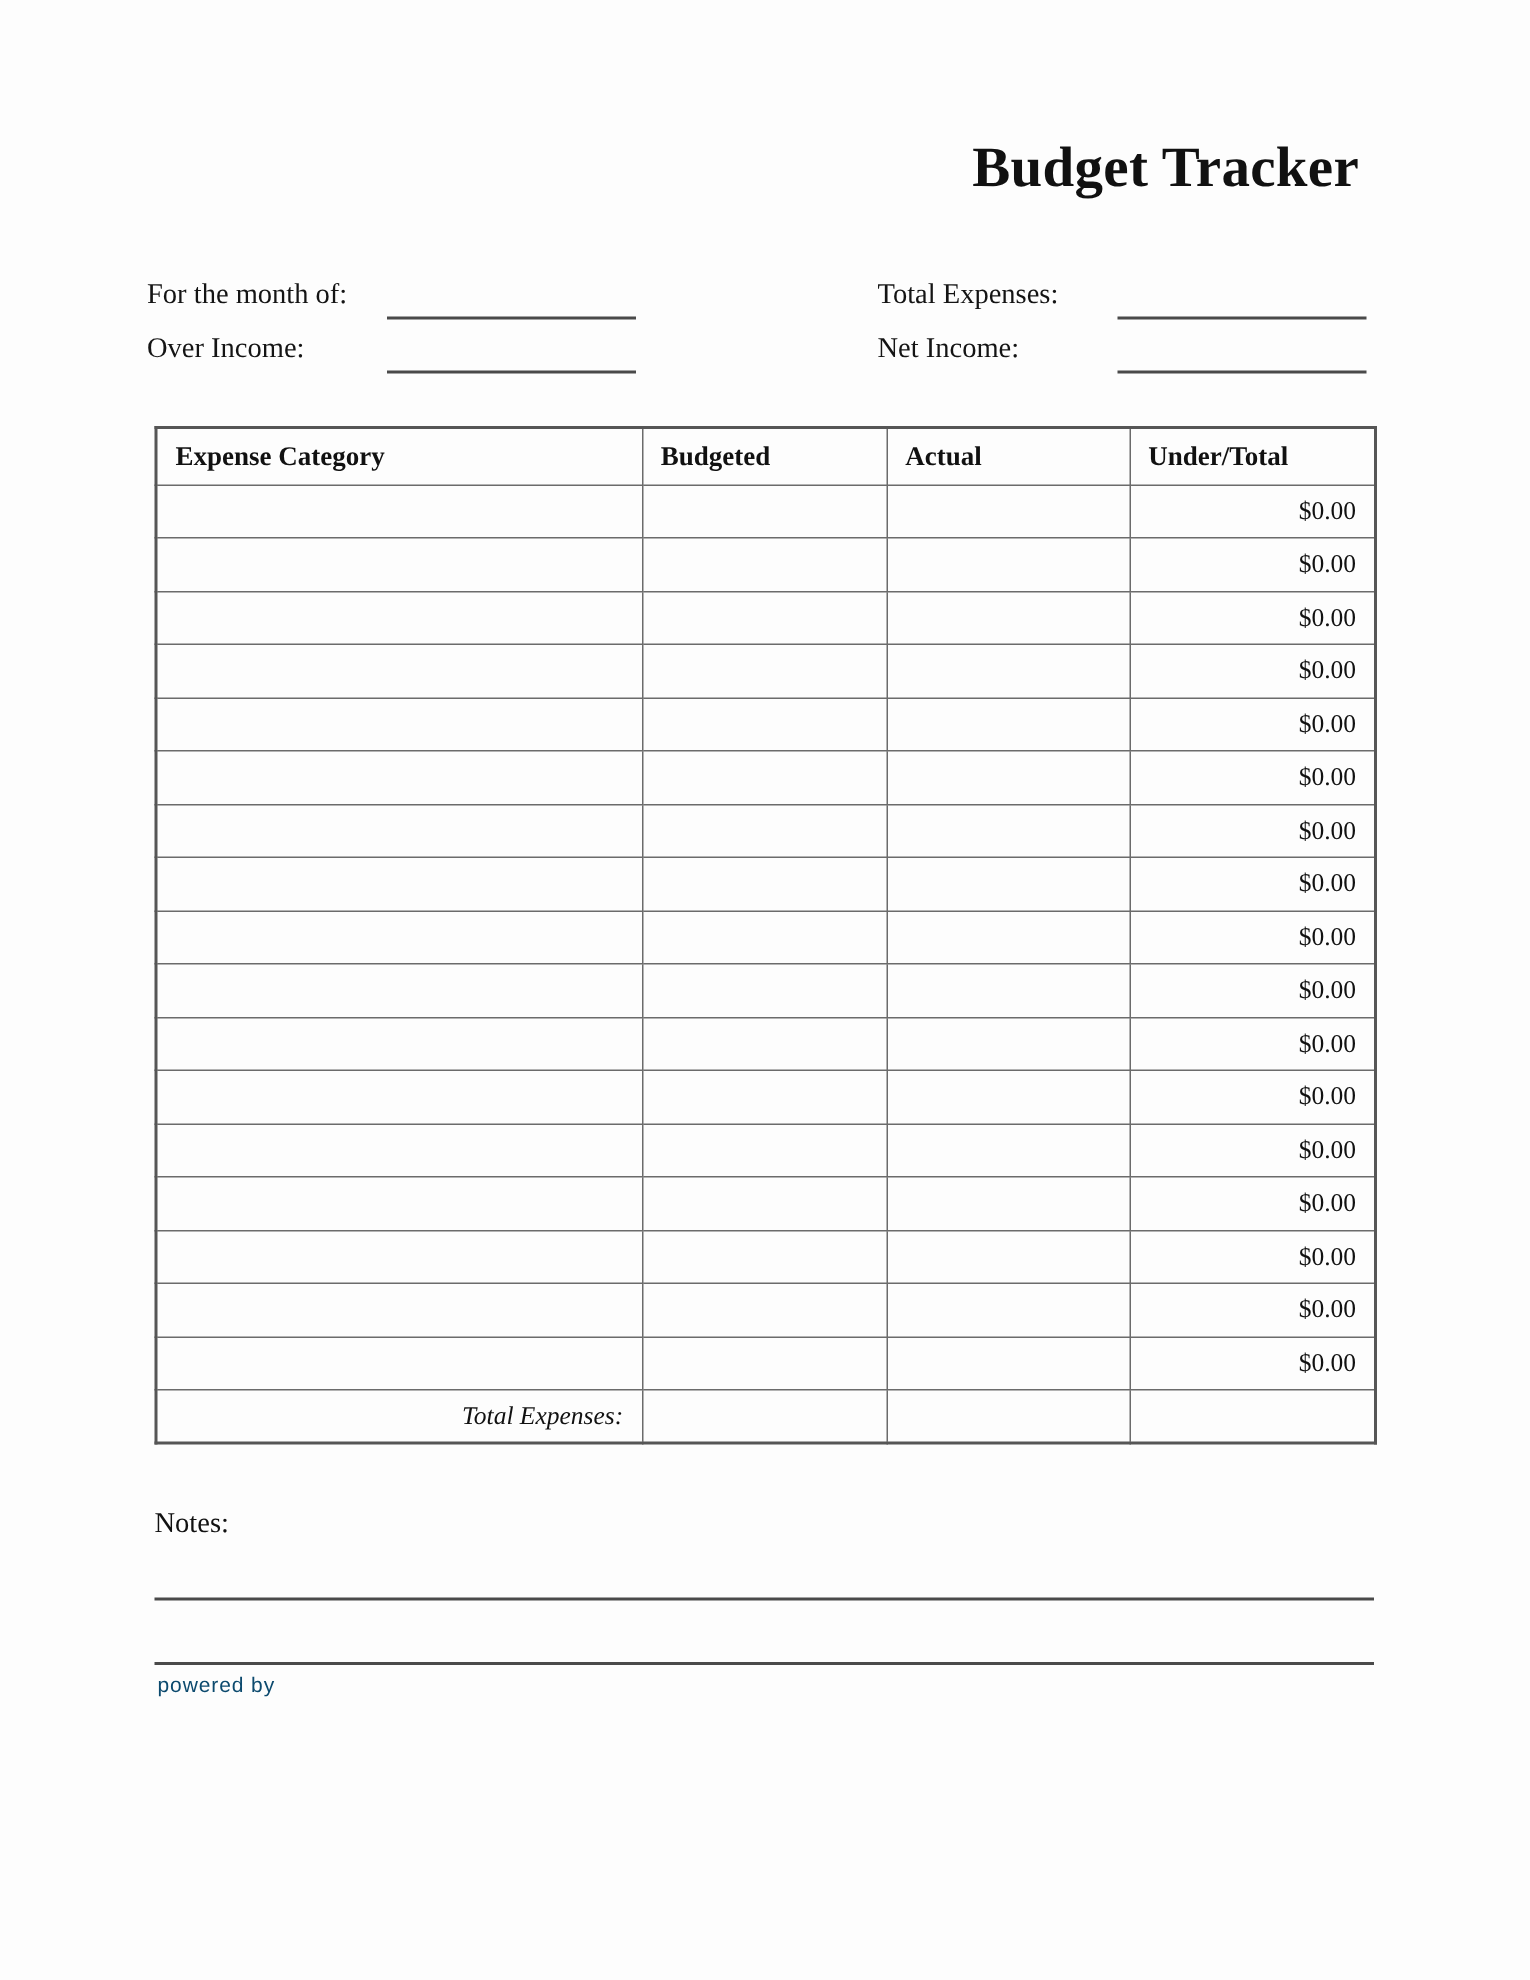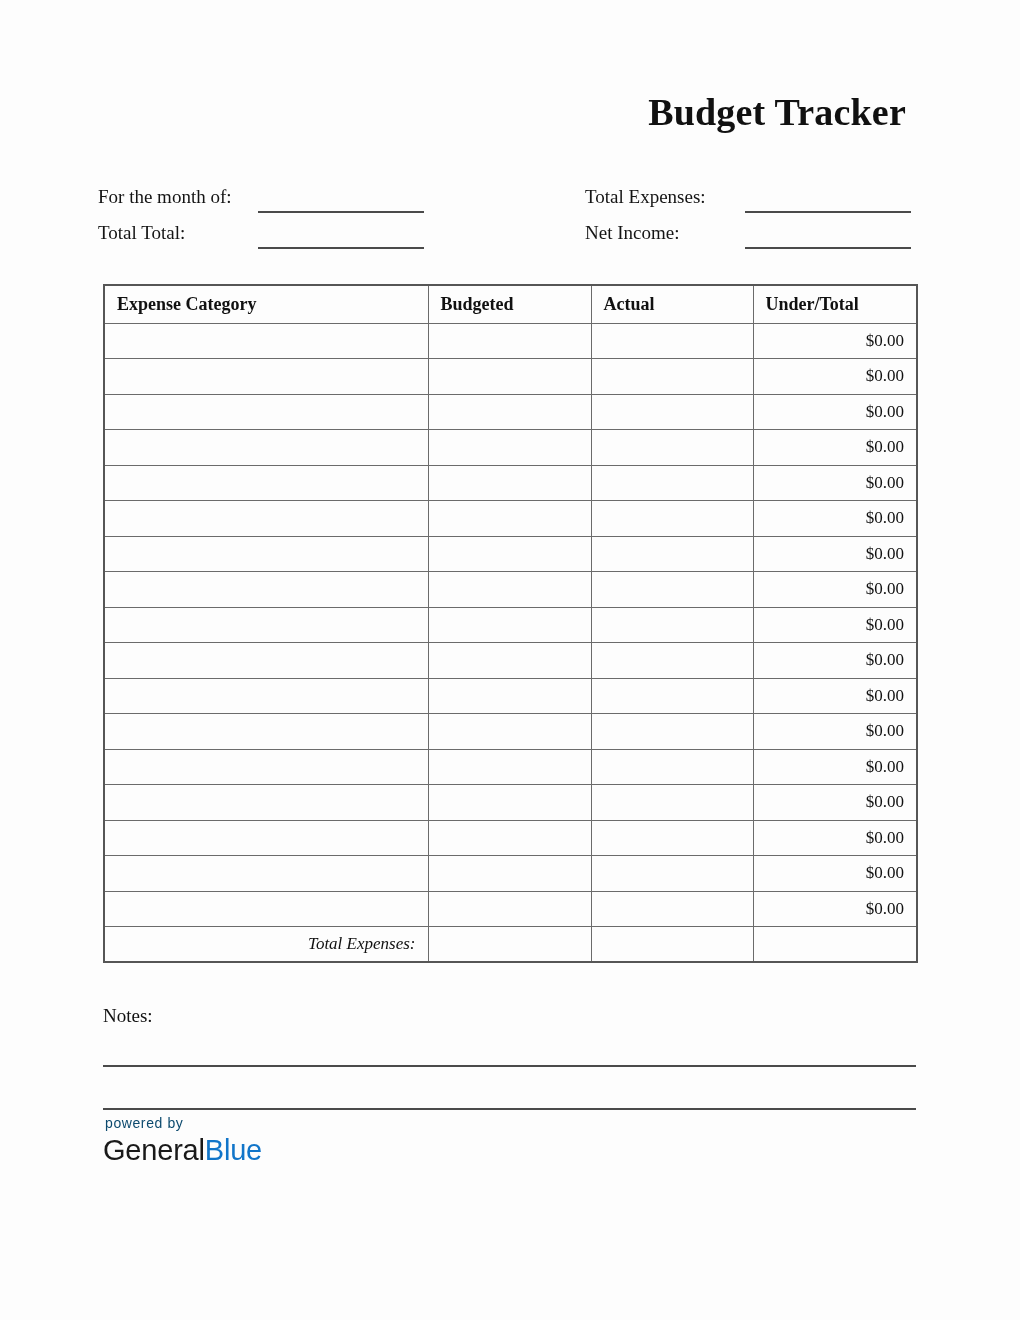--- a/index.html
+++ b/index.html
@@ -167,21 +167,21 @@
 
     <div class="meta-row r1">
       <div class="meta-label left">For the month of:</div>
       <div class="meta-line left"></div>
 
       <div class="meta-label right">Total Expenses:</div>
       <div class="meta-line right"></div>
     </div>
 
     <div class="meta-row r2">
-      <div class="meta-label left">Total Total:</div>
+      <div class="meta-label left">Over Income:</div>
       <div class="meta-line left"></div>
 
       <div class="meta-label right">Net Income:</div>
       <div class="meta-line right"></div>
     </div>
 
   </div>
 
   <div class="tbl-wrap">
     <table class="budget">
@@ -311,18 +311,15 @@
         </tbody>
     </table>
   </div>
 
   <div class="notes-label">Notes:</div>
   <div class="notes-line l1"></div>
   <div class="notes-line l2"></div>
 
   <div class="footer">
     <div class="powered">powered by</div>
-    <div class="brand">
-      <span class="gen">General</span><span class="blue">Blue</span>
-    </div>
   </div>
 
 </div>
 
 </body></html>

